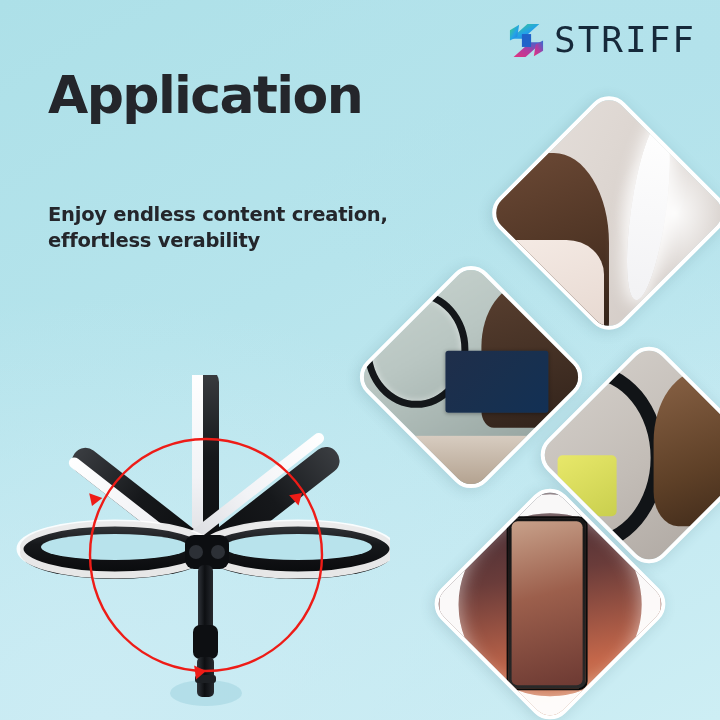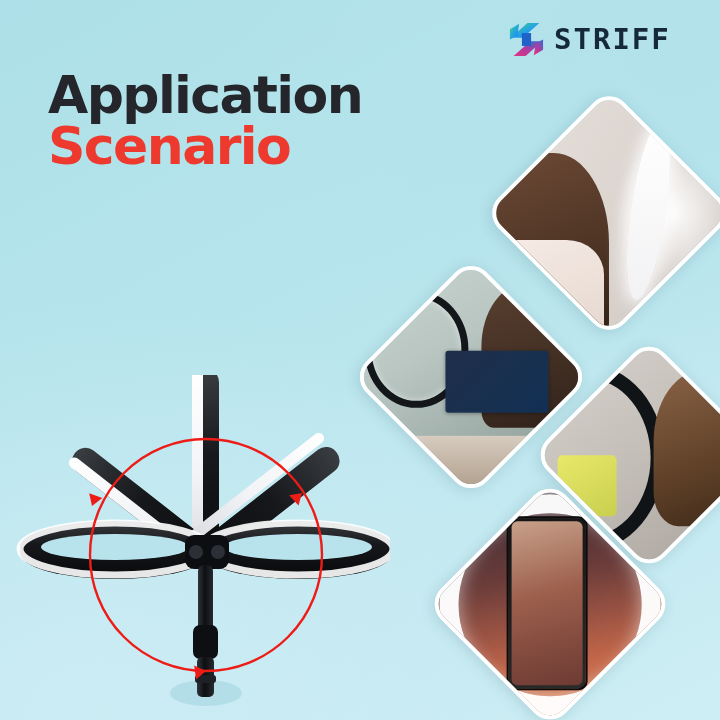--- a/index.html
+++ b/index.html
@@ -15,21 +15,21 @@
     background:
       radial-gradient(120% 95% at 14% 100%, #ccecf4 0%, rgba(204,236,244,0) 62%),
       radial-gradient(110% 85% at 96% 6%, #b3e2eb 0%, rgba(179,226,235,0) 58%),
       linear-gradient(152deg, #ade0e8 0%, #b6e4ec 40%, #c3e9f1 72%, #cdeef4 100%);
   }
 
   
   #logo { position:absolute; left:508px; top:22px; display:flex; align-items:center; gap:9px; }
   #logo .mark { width:37px; height:35px; display:block; }
   #logo .word {
-    font-size:29px; font-weight:700; color:#16293a;
+    font-size:36px; font-weight:400; color:#16293a;
     letter-spacing:2.0px; line-height:1;
     font-family:"DejaVu Sans Mono","Liberation Mono",monospace;
   }
 
   
   #headline { position:absolute; left:48px; top:70px; width:400px; }
   .h-line {
     font-size:52px; font-weight:700; line-height:0.99;
     letter-spacing:-1.6px; display:block;
     font-family:"DejaVu Sans","Liberation Sans",sans-serif;
@@ -176,23 +176,26 @@
       <path d="M2 8 L12 2 L10 15 L2 19 Z" fill="url(#gA)"></path>
       <path d="M19 37 L6 37 L24 21 L37 21 Z" fill="url(#gB)"></path>
       <path d="M38 30 L28 36 L30 23 L38 19 Z" fill="url(#gB)"></path>
       <path d="M15 12 L25 12 L25 26 L15 26 Z" fill="#1f63c9"></path>
     </svg>
     <span class="word">STRIFF</span>
   </div>
 
   <div id="headline">
     <span class="h-line h-1">Application</span>
-    <span class="h-line h-2">Scenario</span>
-  </div>
-
+  </div>
+
+  <div id="subhead">
+    <span>Enjoy endless content creation,</span>
+    <span>effortless verability</span>
+  </div>
 
   <div class="tile" id="tile-makeup">
     <div class="inner ph-makeup">
       <div class="subj"></div>
         <div class="cloth"></div>
     </div>
   </div>
 
   <div class="tile" id="tile-desk">
     <div class="inner ph-desk">

